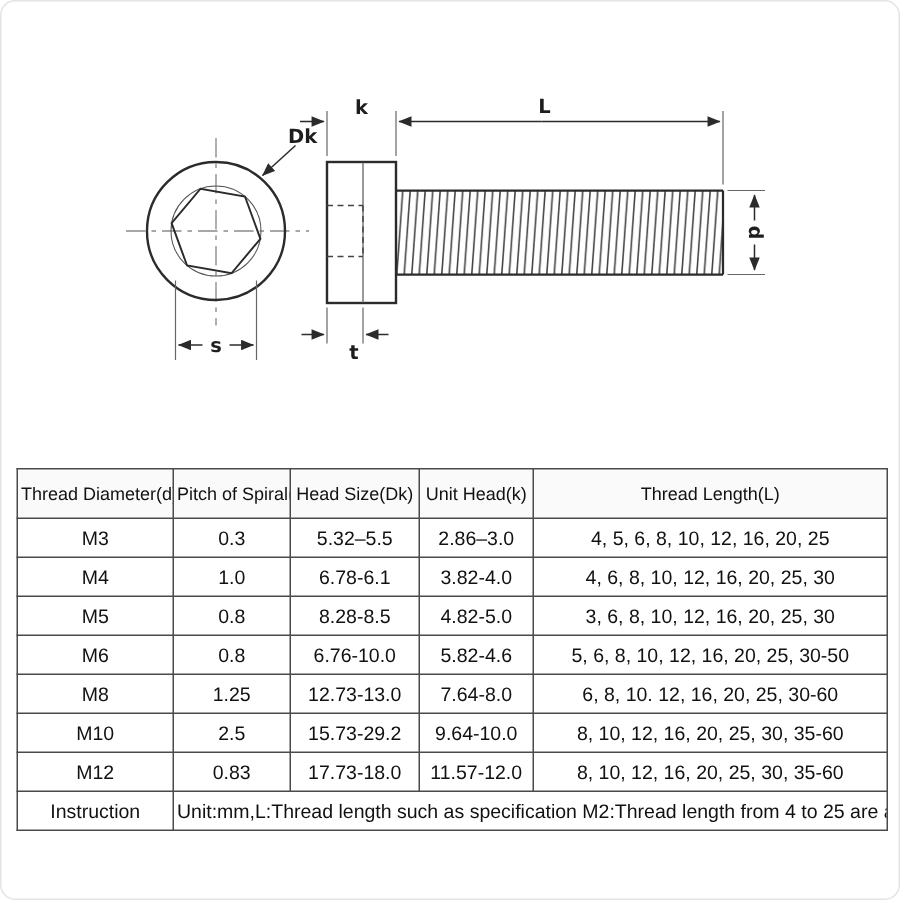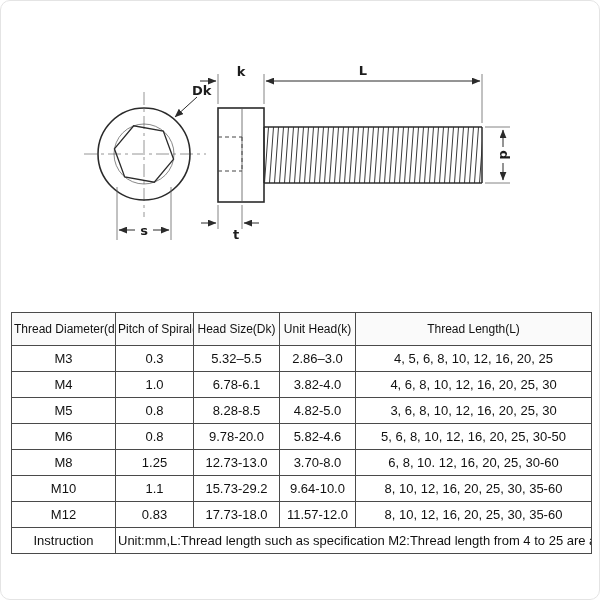--- a/index.html
+++ b/index.html
@@ -142,34 +142,34 @@
           <tr>
             <td class="c0">M5</td>
             <td class="c1">0.8</td>
             <td class="c2">8.28-8.5</td>
             <td class="c3">4.82-5.0</td>
             <td class="c4">3, 6, 8, 10, 12, 16, 20, 25, 30</td>
           </tr>
           <tr>
             <td class="c0">M6</td>
             <td class="c1">0.8</td>
-            <td class="c2">9.78-20.0</td>
+            <td class="c2">6.76-10.0</td>
             <td class="c3">5.82-4.6</td>
             <td class="c4">5, 6, 8, 10, 12, 16, 20, 25, 30-50</td>
           </tr>
           <tr>
             <td class="c0">M8</td>
             <td class="c1">1.25</td>
             <td class="c2">12.73-13.0</td>
-            <td class="c3">3.70-8.0</td>
+            <td class="c3">7.64-8.0</td>
             <td class="c4">6, 8, 10. 12, 16, 20, 25, 30-60</td>
           </tr>
           <tr>
             <td class="c0">M10</td>
-            <td class="c1">1.1</td>
+            <td class="c1">2.5</td>
             <td class="c2">15.73-29.2</td>
             <td class="c3">9.64-10.0</td>
             <td class="c4">8, 10, 12, 16, 20, 25, 30, 35-60</td>
           </tr>
           <tr>
             <td class="c0">M12</td>
             <td class="c1">0.83</td>
             <td class="c2">17.73-18.0</td>
             <td class="c3">11.57-12.0</td>
             <td class="c4">8,  10, 12, 16, 20, 25, 30, 35-60</td>

